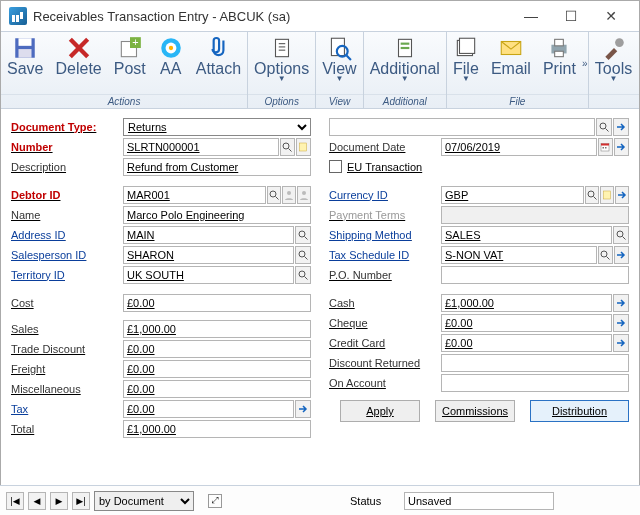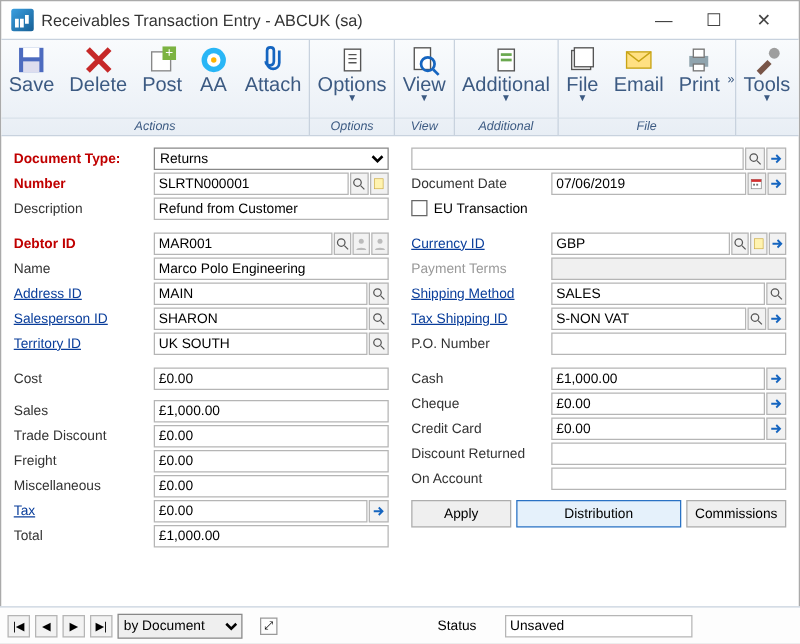--- a/index.html
+++ b/index.html
@@ -14,38 +14,38 @@
   .ribbon { background: linear-gradient(#f9fbfd,#e8eef5); border-top:1px solid #c8d2de; border-bottom:1px solid #c8d2de; display:flex; height:78px; }
   .rgroup { border-right:1px solid #c8d2de; display:flex; flex-direction:column; }
   .rgroup .items { display:flex; flex:1; }
   .rgroup .glabel { text-align:center; font-size:10px; color:#3c5a82; padding:1px 0; border-top:1px solid #d9e1ea;font-style:italic;}
   .ritem { display:flex; flex-direction:column; align-items:center; justify-content:flex-start; padding:3px 6px 0; min-width:38px; cursor:pointer; }
   .ritem .ricon { width:26px; height:26px; display:flex; align-items:center; justify-content:center; }
   .ritem .rlabel { font-size:16px; color:#3c5a82; margin-top:2px; text-align:left; line-height:11px; }
   .ritem .dd { font-size:8px; color:#3c5a82; }
   .vsep { width:6px; display:flex; align-items:center; justify-content:center; font-size:10px; color:#3c5a82;}
   
-  .form { padding:8px 10px 0; }
+  .form { padding:8px 10px 0;text-decoration:underline; }
   .cols { display:flex; gap:18px; }
   .col { flex:1; }
   .row { display:flex; align-items:center; height:19px; margin-bottom:1px; }
   .lbl { width:112px; font-size:11px; color:#333; }
   .lbl.red { color:#c00000; font-weight:bold; }
   .lbl.link { color:#0a3e9b; text-decoration:underline; cursor:pointer; }
   .val { flex:1; display:flex; align-items:center; }
   .inp { height:18px; border:1px solid #b5b5b5; background:#fff; padding:0 3px; font-size:11px; width:100%; }
   .sel { height:18px; border:1px solid #888; background:#fff; font-size:11px; width:100%; }
   .icnbtn { width:18px; height:18px; border:1px solid #b5b5b5; background:#f2f2f2; display:flex; align-items:center; justify-content:center; margin-left:1px; cursor:pointer; }
   .icnbtn svg { width:12px; height:12px; }
   .spacer { height:8px; }
   .rnum { text-align:left; }
   .chk { width:13px; height:13px; border:1px solid #666; margin-right:5px; display:inline-block; vertical-align:middle;}
   
   .btnbar { display:flex; justify-content:flex-end; gap:4px; margin-top:8px; }
-  .btn { height:22px; min-width:80px; border:1px solid #adadad; background:#efefef; font-size:11px; cursor:pointer; }
+  .btn { height:22px; min-width:80px; border:1px solid #adadad; background:#efefef; font-size:11px; cursor:pointer;margin-left:11px; }
   .btn.sel { border:1px solid #2a72c4; background:#e5f1fb; }
   
   .footer { position:absolute; bottom:0; left:0; right:0; border-top:1px solid #c8d2de; height:30px; display:flex; align-items:center; background:#fdfdfd; padding:0 6px; gap:4px;}
   .navbtn { width:18px; height:18px; border:1px solid #b5b5b5; background:#f2f2f2; display:flex; align-items:center; justify-content:center; font-size:9px; cursor:pointer;}
   .footer .sel2 { height:20px; border:1px solid #888; font-size:11px; width:100px;}
   .expand { width:14px; height:14px; border:1px solid #999; margin-left:10px; display:flex; align-items:center; justify-content:center; font-size:9px;}
 </style>
 </head>
 <body>
 
@@ -408,21 +408,21 @@
             <input class="inp" value="SALES" style="">
             <div class="icnbtn">
               <svg viewBox="0 0 24 24">
                 <circle cx="10" cy="10" r="6" fill="none" stroke="#555" stroke-width="2"></circle>
                 <line x1="15" y1="15" x2="21" y2="21" stroke="#555" stroke-width="2"></line>
               </svg>
             </div>
           </div>
         </div>
       <div class="row">
-          <div class="lbl link">Tax Shipping ID</div>
+          <div class="lbl link">Tax Schedule ID</div>
           <div class="val">
             <input class="inp" value="S-NON VAT" style="">
             <div class="icnbtn">
               <svg viewBox="0 0 24 24">
                 <circle cx="10" cy="10" r="6" fill="none" stroke="#555" stroke-width="2"></circle>
                 <line x1="15" y1="15" x2="21" y2="21" stroke="#555" stroke-width="2"></line>
               </svg>
             </div>
             <div class="icnbtn">
               <svg viewBox="0 0 24 24">
@@ -535,22 +535,22 @@
         </div>
       <div class="row">
           <div class="lbl">On Account</div>
           <div class="val">
             <input class="inp rnum" value="" style="">
           </div>
         </div>
 
       <div class="btnbar">
         <button class="btn">Apply</button>
+        <button class="btn">Commissions</button>
         <button class="btn sel">Distribution</button>
-        <button class="btn">Commissions</button>
       </div>
     </div>
   </div>
 </div>
 
 <div class="footer">
   <div class="navbtn">|◀</div>
   <div class="navbtn">◀</div>
   <div class="navbtn">▶</div>
   <div class="navbtn">▶|</div>

